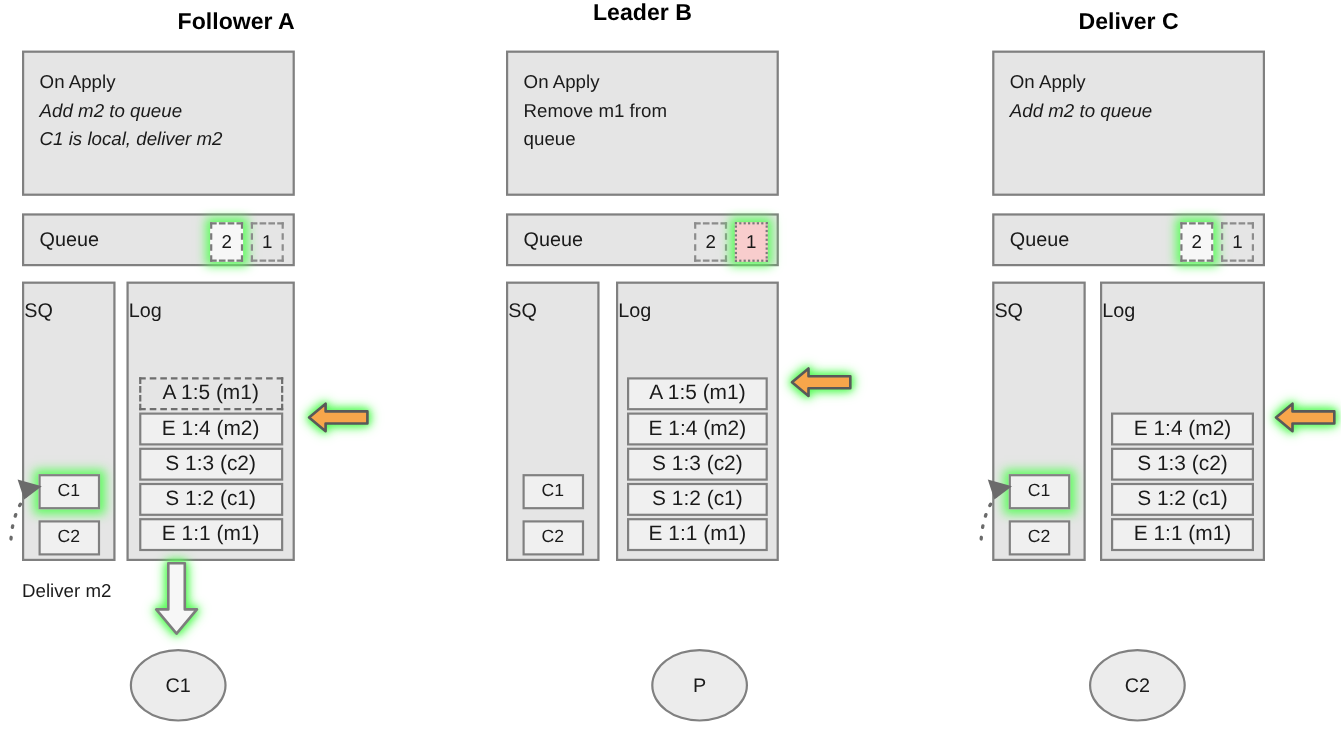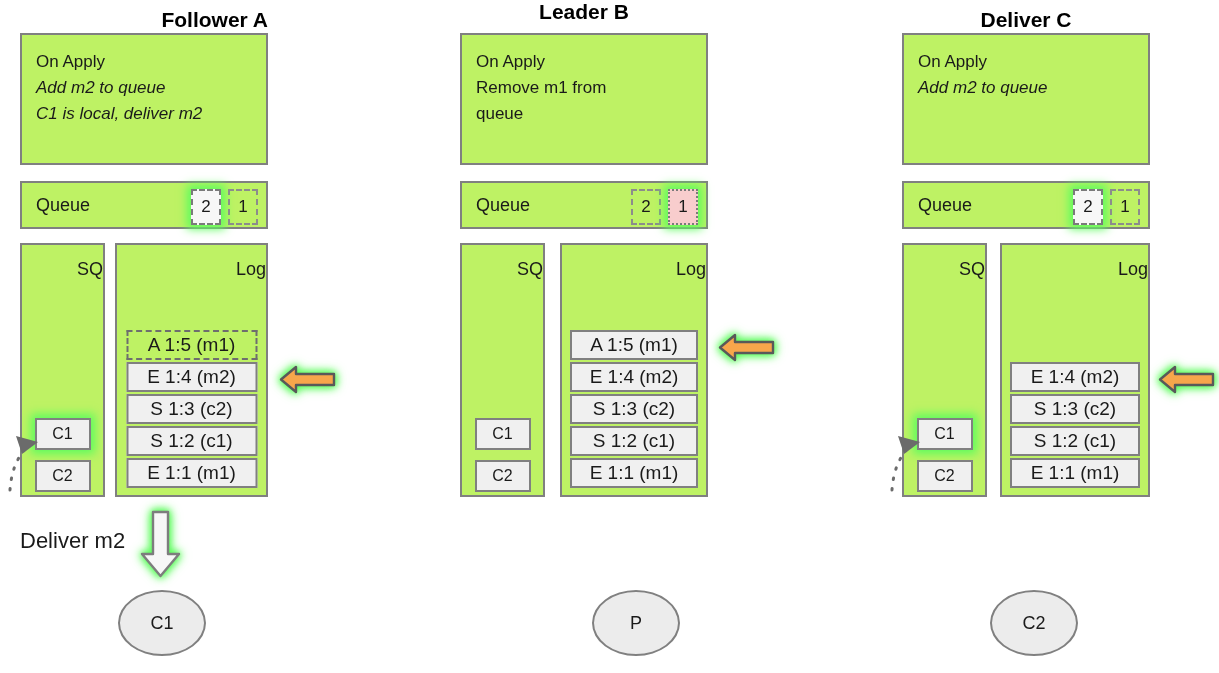--- a/index.html
+++ b/index.html
@@ -2,39 +2,39 @@
 <html><head>
 <meta charset="utf-8">
 <style>
   html,body{margin:0;padding:0;background:#ffffff;}
   body{width:1219px;height:673px;position:relative;overflow:hidden;
        font-family:"Liberation Sans","DejaVu Sans",sans-serif;color:#1a1a1a;}
 
   .col-title{position:absolute;font-size:21px;font-weight:bold;text-align:center;
              color:#000;letter-spacing:0px;}
 
-  .panel{position:absolute;background:#bef264;border:2px solid #808080;
-         box-sizing:border-box;}
+  .panel{position:absolute;background:#e5e5e5;border:2px solid #808080;
+         box-sizing:border-box;margin-top:13px;}
 
   .onapply{padding:14px 14px 0 14px;font-size:17px;line-height:26px;}
   .onapply .it{font-style:italic;}
 
   .queue-label{position:absolute;left:14px;top:50%;transform:translateY(-50%);
                font-size:18px;}
 
   .qbox{position:absolute;width:30px;height:36px;box-sizing:border-box;
         display:flex;align-items:center;justify-content:center;font-size:17px;
         background:#f2f2f2;}
   .qbox.dashed{border:2px dashed #8c8c8c;background:transparent;}
   .qbox.hl{border:2px dashed #7a7a7a;background:#f7f7f7;
            box-shadow:0 0 9px 4px #5dfc5d;}
   .qbox.pink{border:2px dotted #7a7a7a;background:#f8cdcd;
              box-shadow:0 0 9px 4px #5dfc5d;}
 
-  .sqlog-title{position:absolute;left:0;right:0;top:14px;text-align:right;
+  .sqlog-title{position:absolute;left:0;right:0;top:14px;text-align:left;
                font-size:18px;}
 
   .cbox{position:absolute;left:50%;transform:translateX(-50%);
         width:56px;height:32px;box-sizing:border-box;border:2px solid #808080;
         background:#f0f0f0;display:flex;align-items:center;justify-content:center;
         font-size:16px;}
   .cbox.hl{box-shadow:0 0 9px 4px #5dfc5d;}
 
   .logentry{position:absolute;left:50%;transform:translateX(-50%);
             box-sizing:border-box;border:2px solid #808080;background:#f0f0f0;
@@ -42,21 +42,21 @@
   .logentry.pending{border:2px dashed #6e6e6e;background:transparent;}
 
   .ell{position:absolute;background:#ececec;border:2px solid #808080;
        border-radius:50%;display:flex;align-items:center;justify-content:center;
        font-size:18px;}
 
   .arrow-left{position:absolute;filter:drop-shadow(0 0 5px #5dfc5d)
               drop-shadow(0 0 3px #5dfc5d);}
   .arrow-down{position:absolute;filter:drop-shadow(0 0 5px #5dfc5d)
               drop-shadow(0 0 3px #5dfc5d);}
-  .deliver-label{position:absolute;font-size:22px;}
+  .deliver-label{position:absolute;font-size:17px;}
   .dotcurve{position:absolute;}
 </style>
 </head>
 <body>
 
 <div class="col-title" style="left:20px;top:8px;width:248px;text-align:right;">Follower A</div>
 
 <div class="panel" style="left:20px;top:33px;width:248px;height:132px;">
   <div class="onapply">
     <div>On Apply</div>

